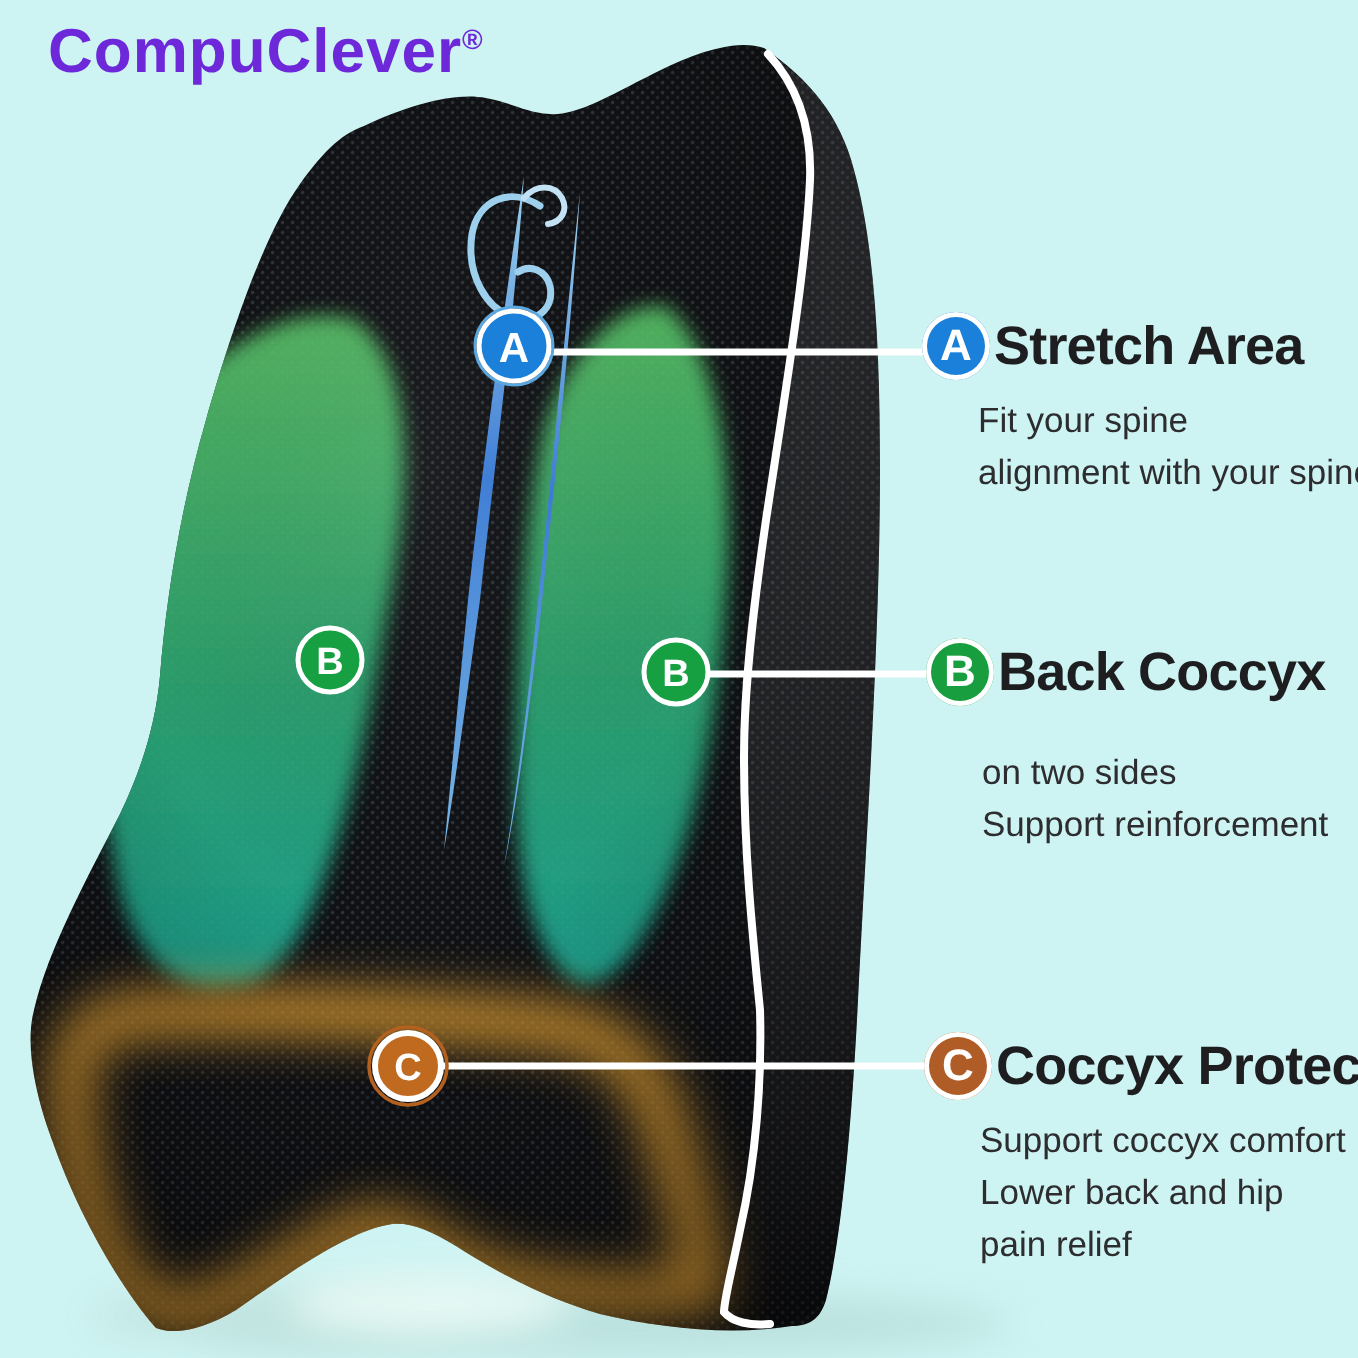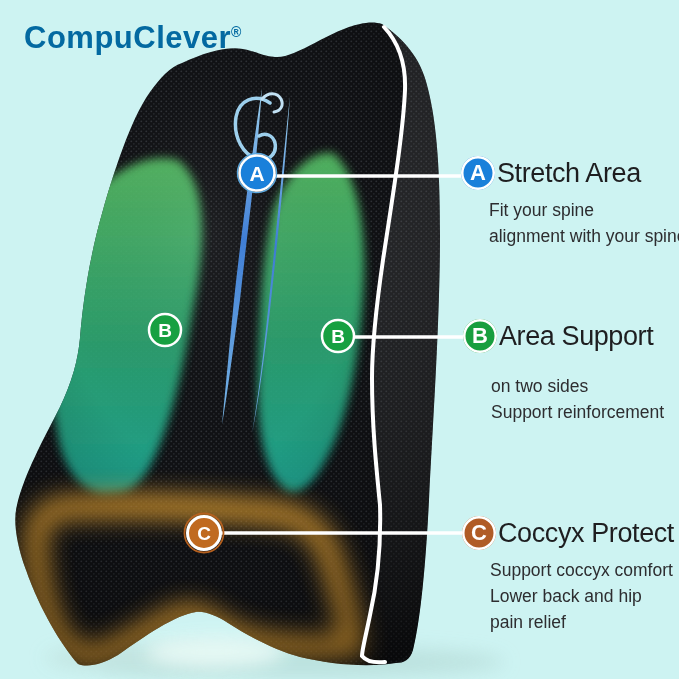--- a/index.html
+++ b/index.html
@@ -3,38 +3,38 @@
 <meta charset="utf-8">
 <style>
   html,body{margin:0;padding:0;background:#cdf3f2;}
   .stage{
     position:relative;width:679px;height:679px;overflow:hidden;
     background:#cdf3f2;font-family:"Liberation Sans",sans-serif;
   }
   .stage svg{position:absolute;left:0;top:0;}
   
   .logo{
-    position:absolute;left:24px;top:20px;
-    font-size:31px;font-weight:700;color:#0369a1;
+    position:absolute;left:24px;top:8px;
+    font-size:31px;font-weight:700;color:#6d28d9;
     letter-spacing:.5px;white-space:nowrap;
   }
   .logo sup{font-size:14px;vertical-align:super;line-height:0;}
   
   .anno{position:absolute;white-space:nowrap;}
   .anno .row{display:flex;align-items:center;}
   .badge{
     width:34px;height:34px;border-radius:50%;flex:0 0 34px;
     box-shadow:inset 0 0 0 2.5px #fff;
     color:#fff;font-weight:700;font-size:22px;line-height:34px;text-align:center;
   }
   .badge-a{background:#1a80da;}
   .badge-b{background:#189e3e;}
   .badge-c{background:#b05c26;}
   .anno .title{
-    margin-left:2px;font-size:27px;font-weight:400;color:#1e1e20;
+    margin-left:2px;font-size:27px;font-weight:700;color:#1e1e20;
     letter-spacing:-0.4px;
   }
   .anno .lines{margin-left:28px;margin-top:7px;}
   .anno .lines div{font-size:17.5px;line-height:26px;color:#2d2d30;}
   #anno-a{left:461px;top:156px;}
   #anno-b{left:463px;top:319px;}
   #anno-c{left:462px;top:516px;}
 </style>
 </head>
 <body>
@@ -225,21 +225,21 @@
     </div>
     <div class="lines">
       <div>Fit your spine</div>
       <div>alignment with your spine</div>
     </div>
   </div>
 
   <div class="anno" id="anno-b">
     <div class="row">
       <div class="badge badge-b">B</div>
-      <div class="title">Area Support</div>
+      <div class="title">Back Coccyx</div>
     </div>
     <div class="lines" style="margin-top:20px;">
       <div>on two sides</div>
       <div>Support reinforcement</div>
     </div>
   </div>
 
   <div class="anno" id="anno-c">
     <div class="row">
       <div class="badge badge-c">C</div>

